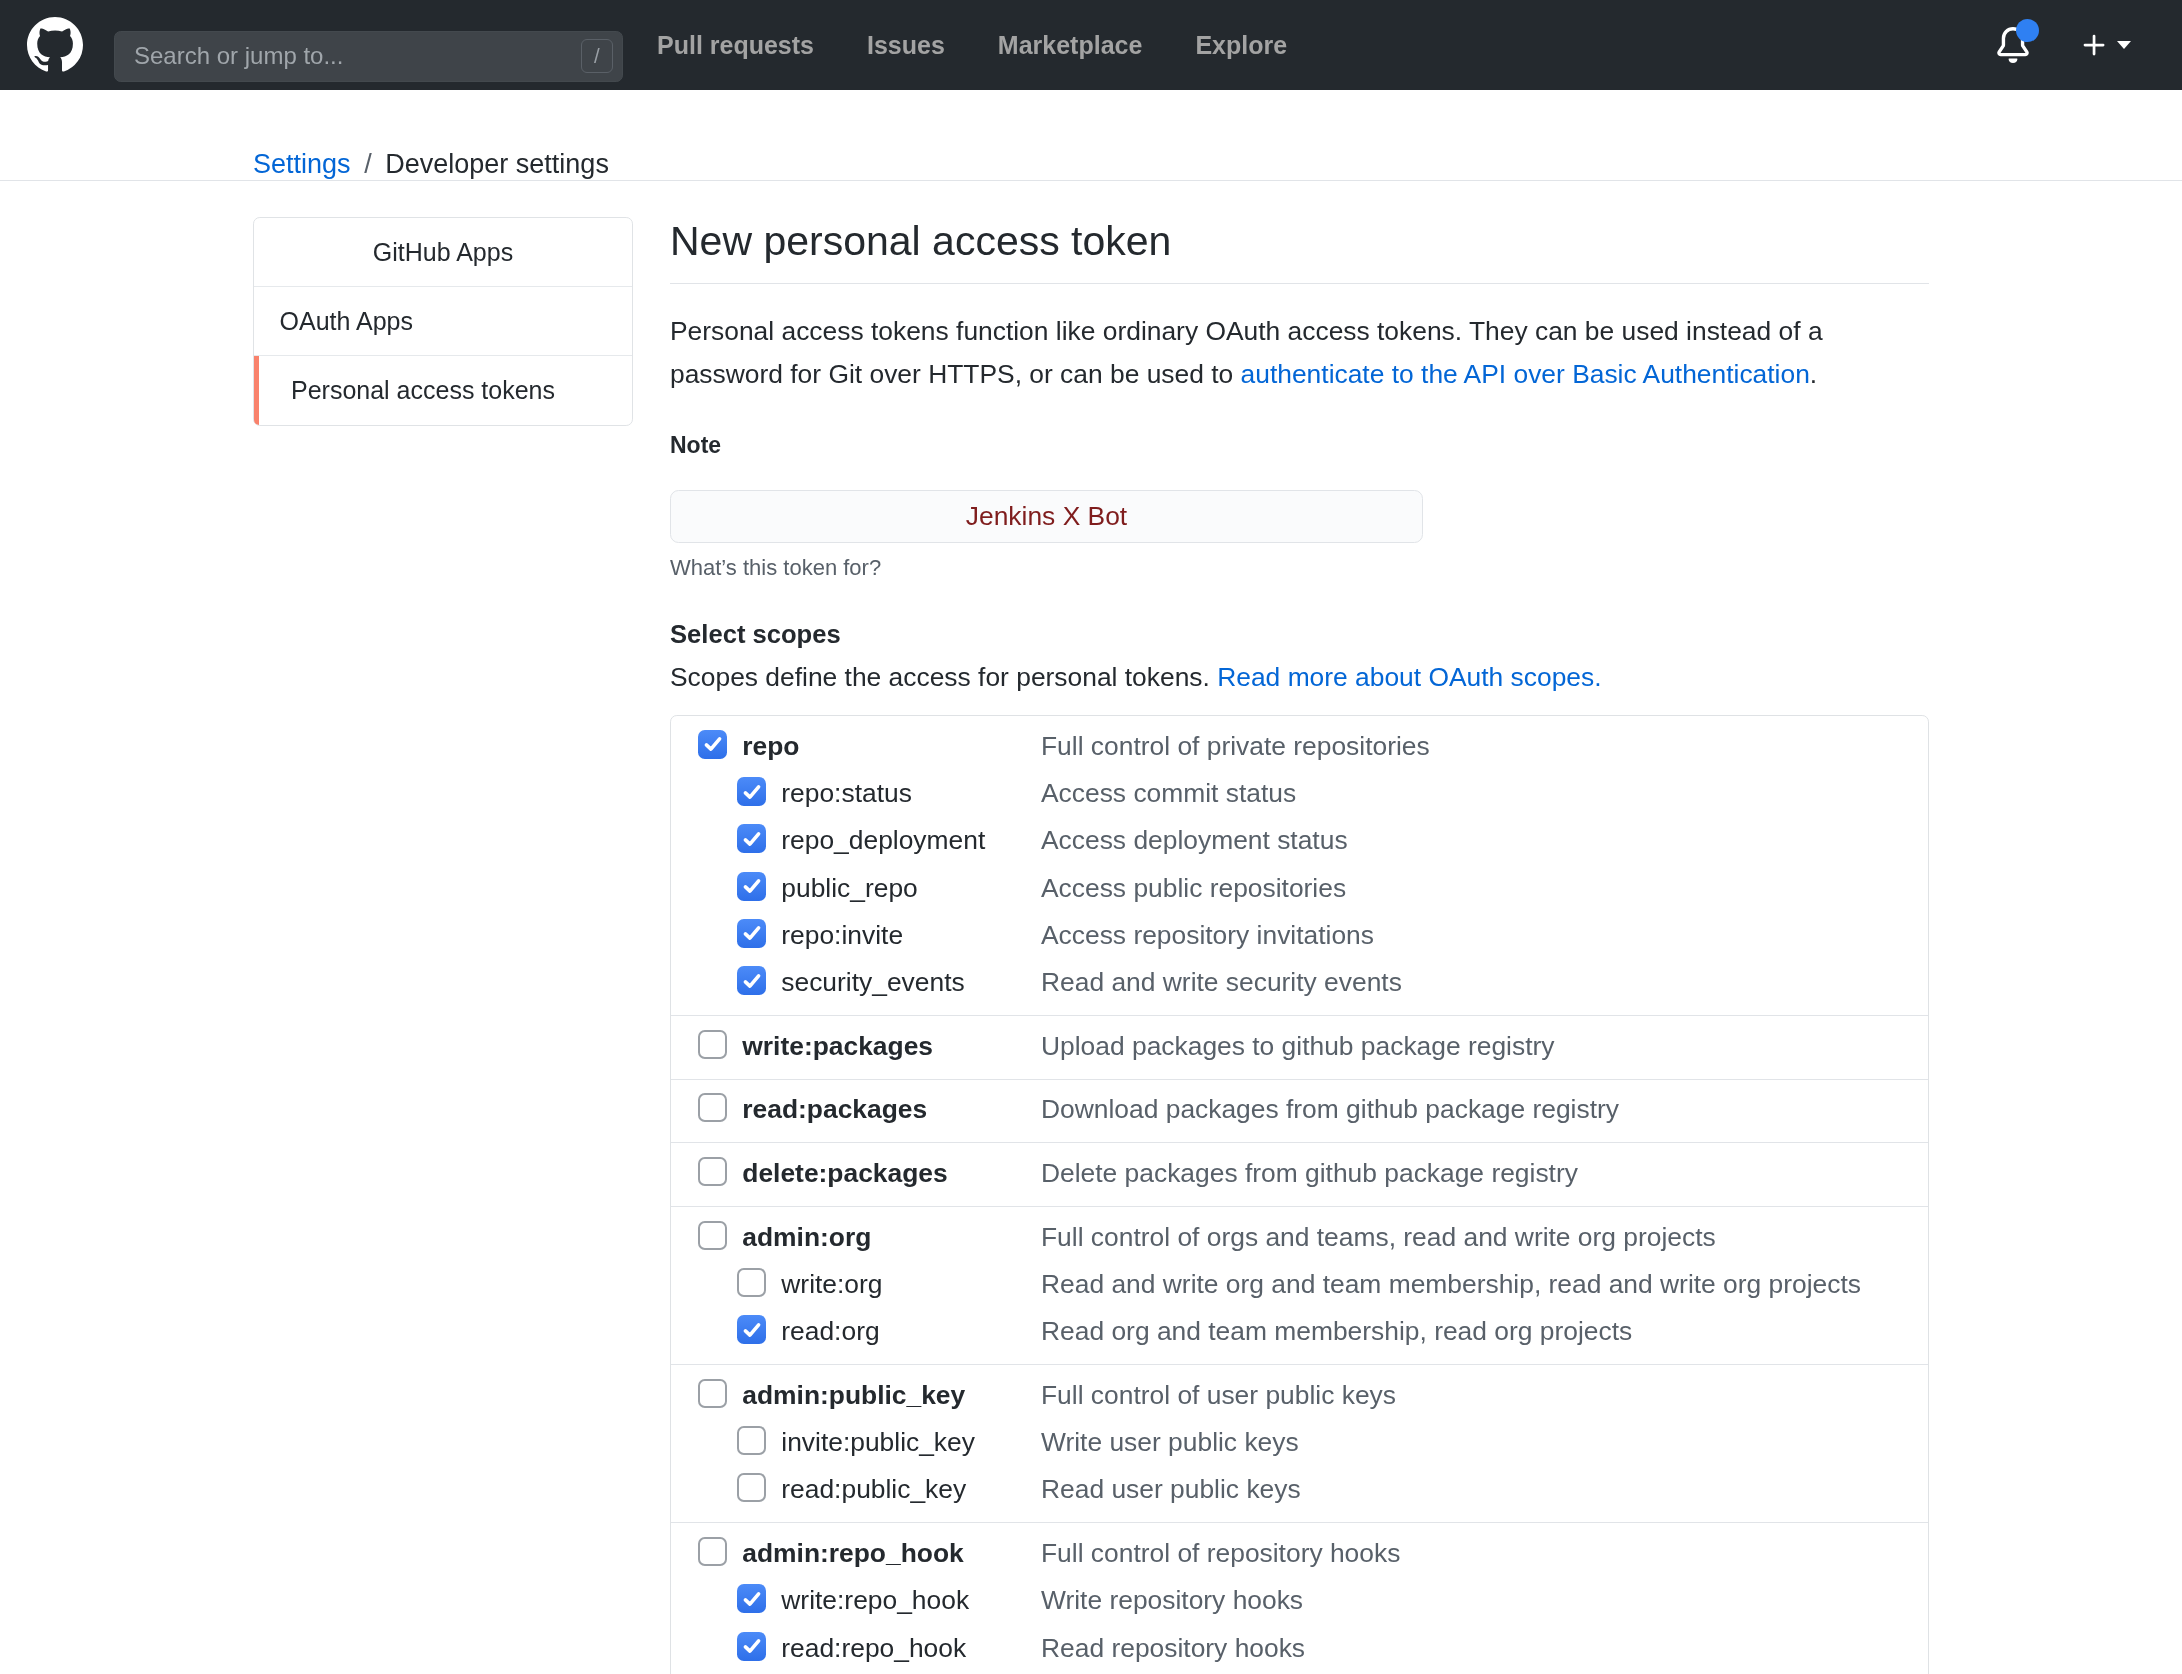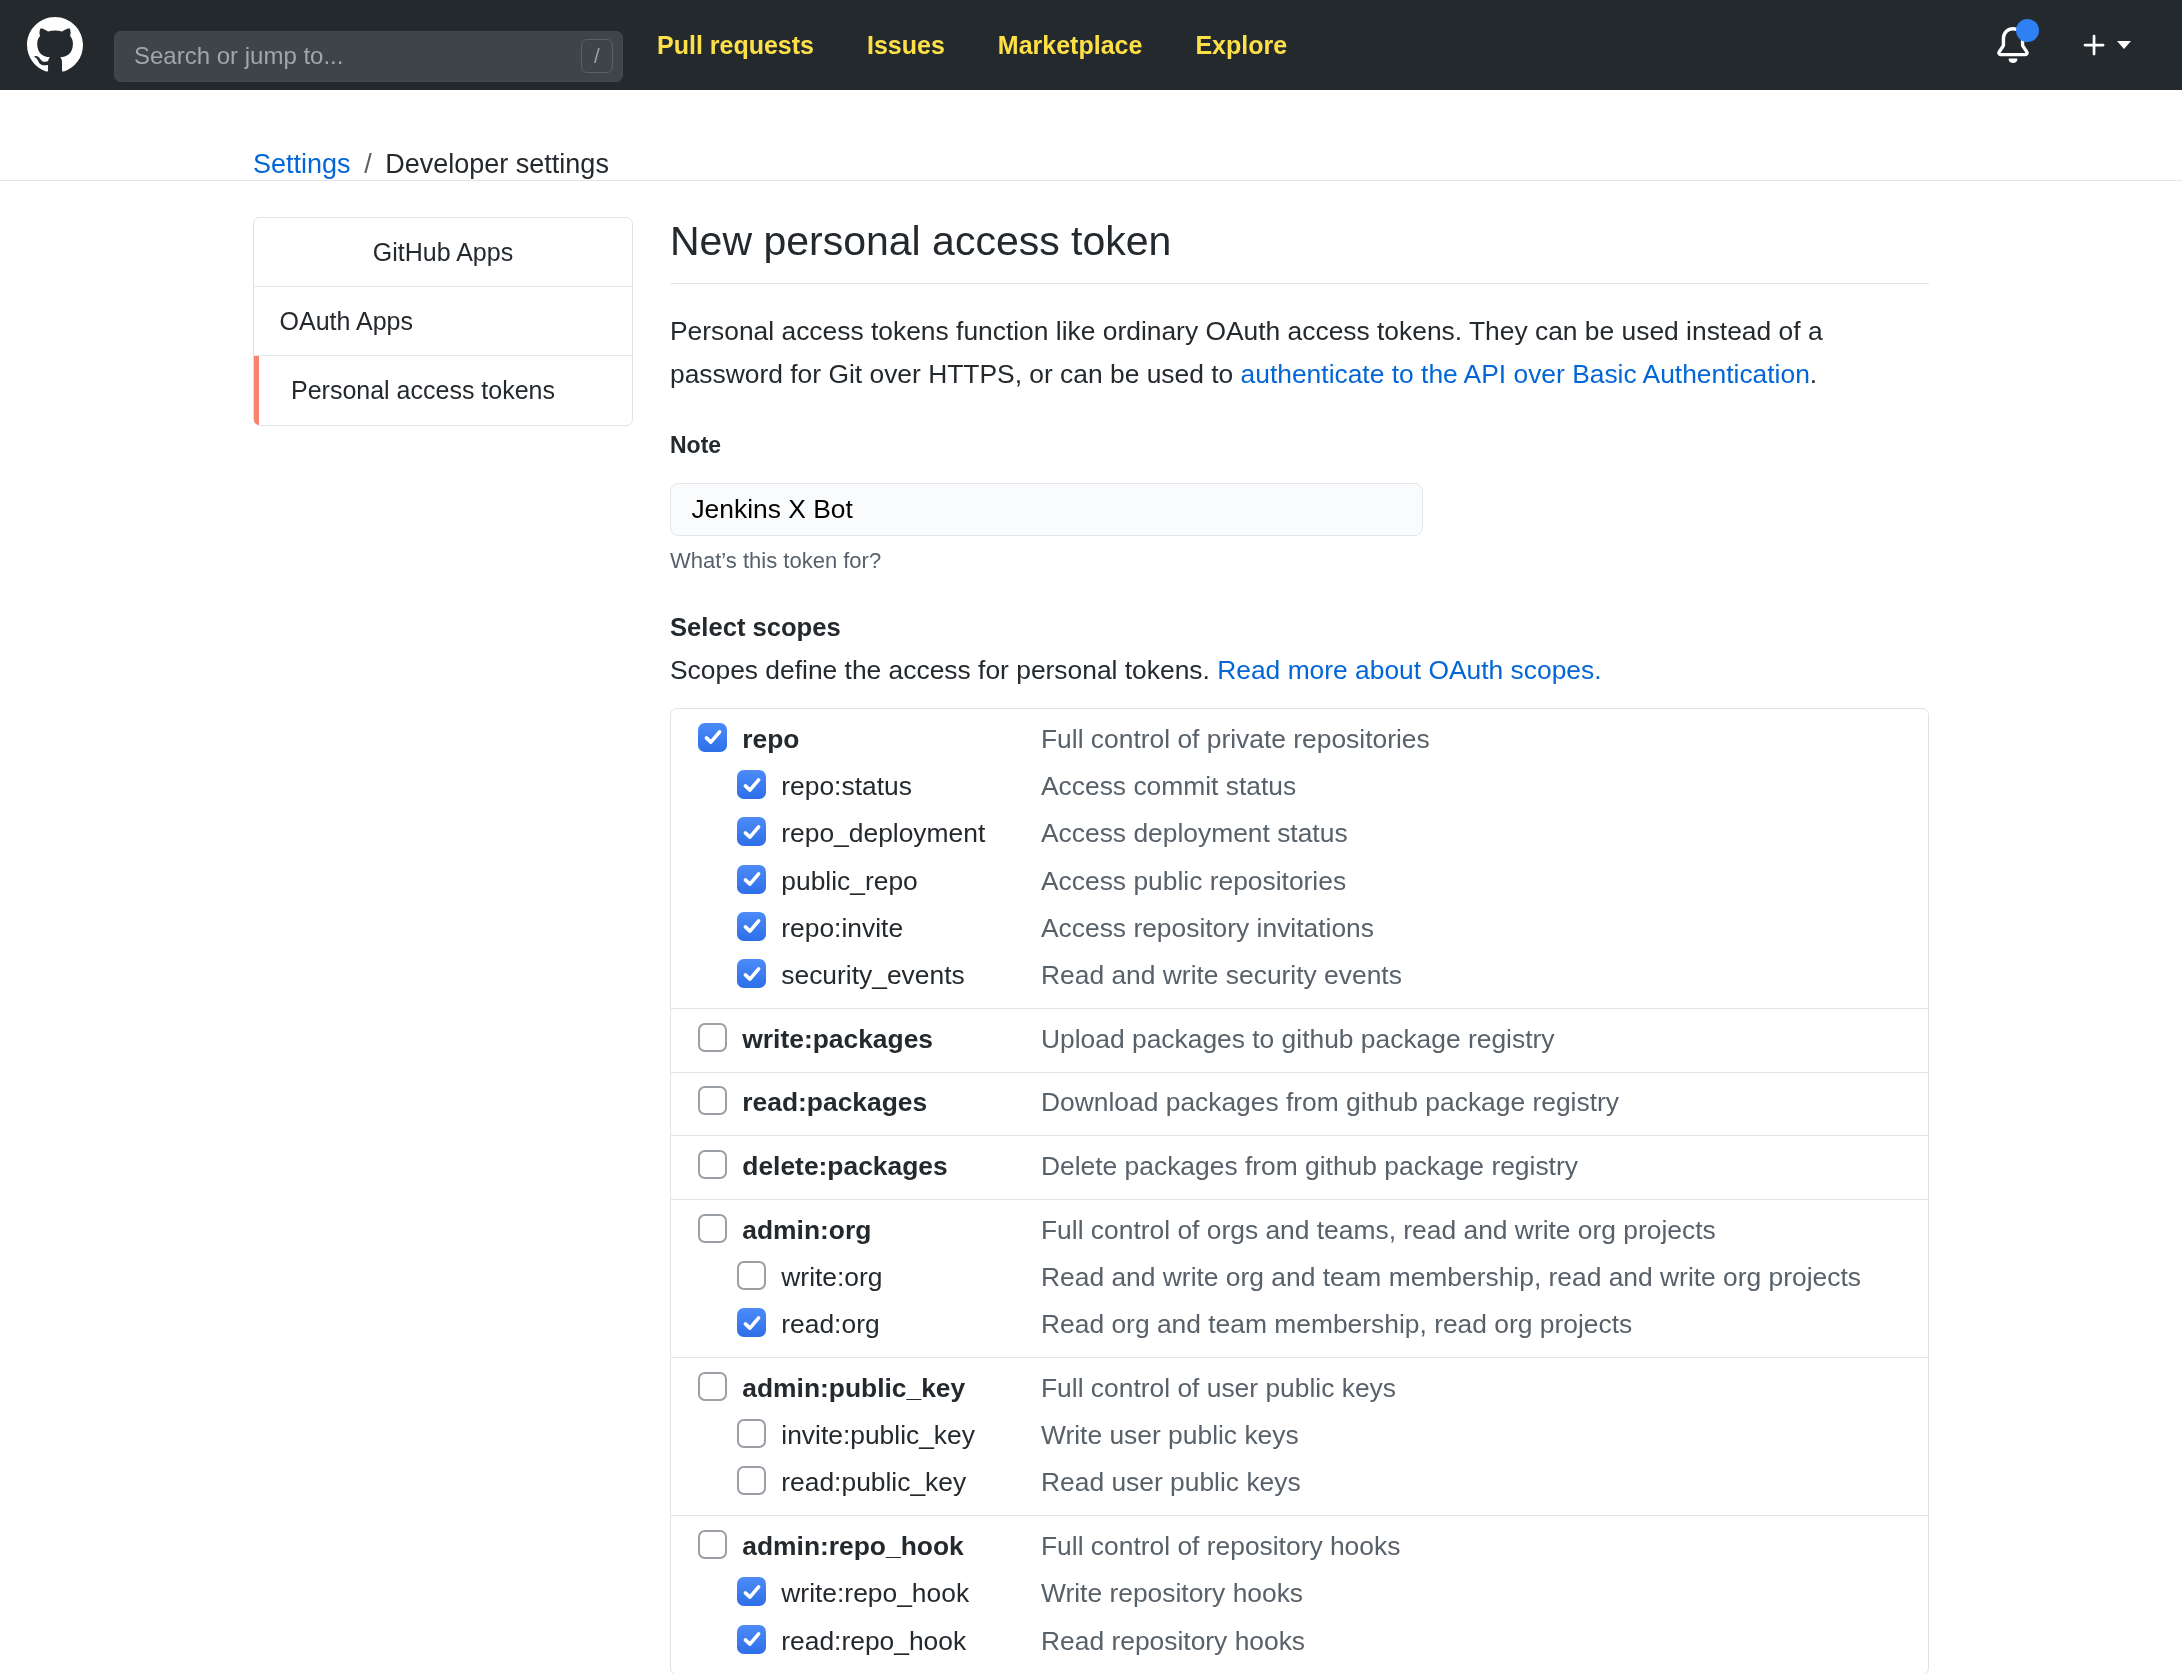--- a/index.html
+++ b/index.html
@@ -27,21 +27,21 @@
     border-radius:6.8px; color:#cdd2d6; font-size:24px; padding:0 60px 0 19px;
     font-family:inherit; outline:none;
   }
   .search-input::placeholder { color:#a0a6ab; opacity:1; }
   .slash-hint {
     position:absolute; right:10.2px; top:8.5px; width:32px; height:34px;
     border:1.7px solid #5a6067; border-radius:6px; color:#9aa0a6;
     display:flex; align-items:center; justify-content:center; font-size:20.4px;
   }
   .main-nav { display:flex; gap:53px; margin-left:34px; }
-  .main-nav a { color:#fde047; font-weight:700; font-size:25px; white-space:nowrap; }
+  .main-nav a { color:#a3a3a3; font-weight:700; font-size:25px; white-space:nowrap; }
   .header-right { margin-left:auto; display:flex; align-items:center; gap:49px; }
   .bell-wrap { position:relative; cursor:pointer; }
   .bell-wrap svg { width:36px; height:36px; fill:#ffffff; display:block; }
   .notif-dot {
     position:absolute; top:-8.5px; right:-8.5px; width:23px; height:23px;
     border-radius:50%; background:#2f80f2;
   }
   .plus-wrap { display:flex; align-items:center; gap:8.5px; cursor:pointer; }
   .plus-wrap svg { width:29px; height:29px; fill:#ffffff; display:block; }
   .caret-down {
@@ -75,23 +75,23 @@
 
   
   .main-col { flex:1; margin-left:37px; }
   h2.page-title {
     margin:0; font-size:41px; font-weight:400; line-height:49px;
     padding-bottom:17px; border-bottom:1.7px solid #e1e4e8;
   }
   p.intro { margin:25.6px 0 0 0; font-size:26.4px; line-height:43px; }
   .note-label { margin-top:36px; font-weight:700; font-size:23px; }
   .note-input {
-    margin-top:24px; display:block; width:753px; height:53px;
+    margin-top:31px; display:block; width:753px; height:53px;
     background:#fafbfc; border:1.7px solid #e1e4e8; border-radius:8.5px;
-    font-size:26.4px; color:#000000; padding:0 20.4px; font-family:inherit; outline:none;
+    font-size:26.4px; color:#7f1d1d; padding:0 20.4px; font-family:inherit; outline:none;text-align:center;
   }
   .note-help { margin-top:12px; color:#586069; font-size:22px; }
   .scopes-heading { margin-top:39px; font-weight:700; font-size:25.6px; }
   p.scopes-intro { margin:13.6px 0 0 0; font-size:26.4px; }
 
   
   .scopes-table {
     margin-top:22px; border:1.7px solid #dfe2e5; border-radius:6.8px;
     background:#ffffff; overflow:hidden;
   }

